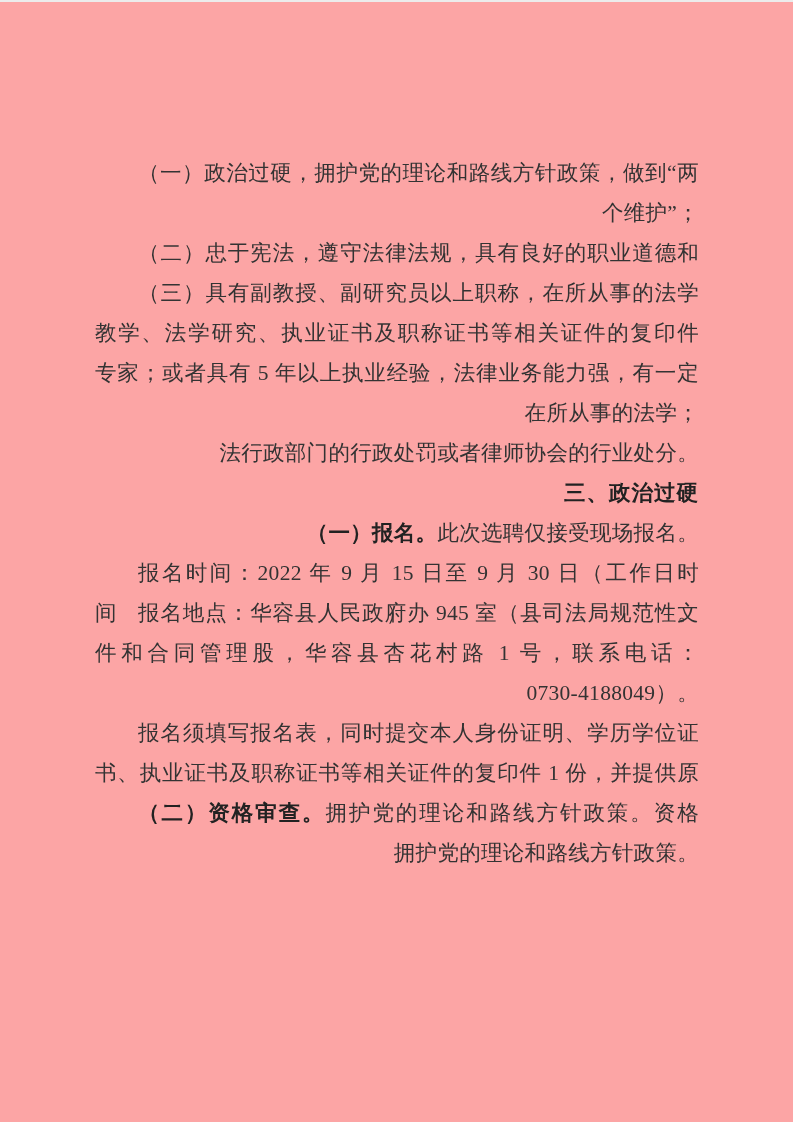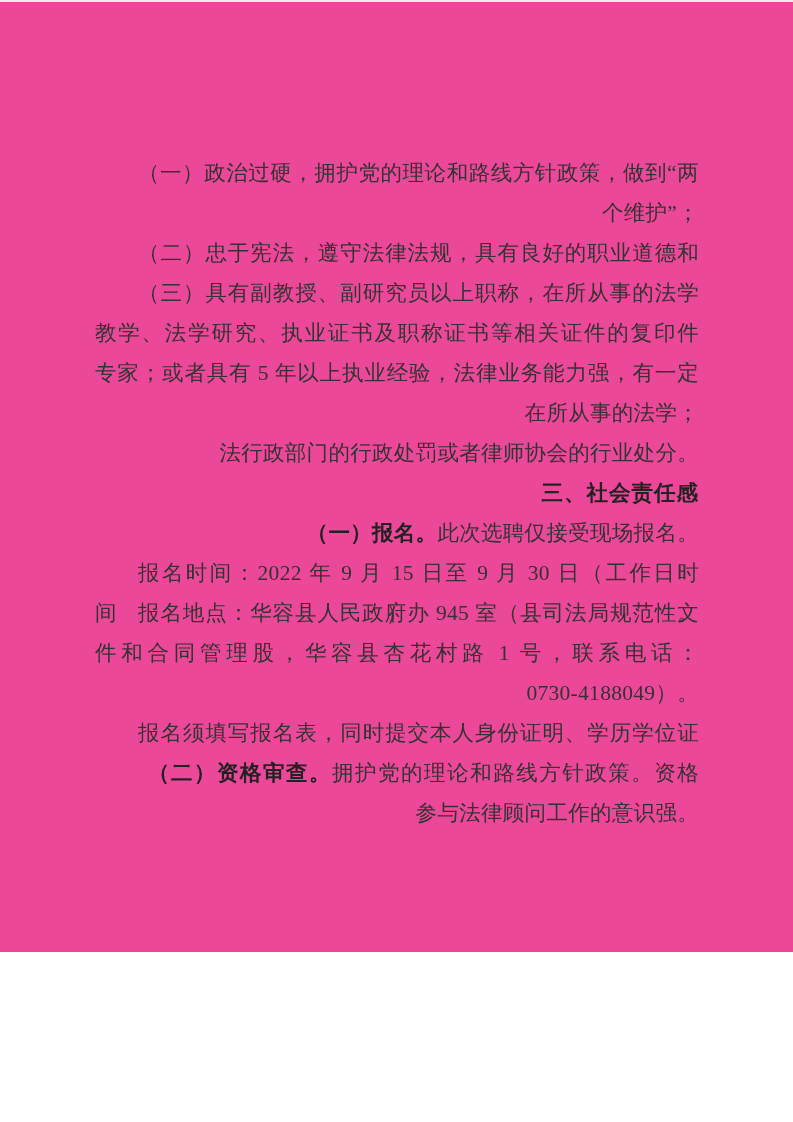--- a/index.html
+++ b/index.html
@@ -3,22 +3,22 @@
 <meta charset="utf-8">
 <style>
   html, body {
     margin: 0;
     padding: 0;
     background: #ffffff;
   }
   .page {
     position: relative;
     width: 793px;
-    height: 952px;
-    background: #ec4899;
+    height: 1122px;
+    background: #fca5a5;
     border-top: 2px solid #ececec;
     box-sizing: border-box;
     overflow: hidden;
     font-family: "Liberation Serif", "DejaVu Serif", serif;
   }
   .content {
     position: absolute;
     left: 95px;
     top: 151px;
     width: 604px;
@@ -42,50 +42,50 @@
   }
   .heading {
     font-weight: 700;
     color: #222222;
     font-family: "Liberation Sans", "DejaVu Sans", sans-serif;
     letter-spacing: 1px;
   }
   .lead {
     font-weight: 700;
     color: #222222;
-    margin-left: 10px;
   }
 </style>
 </head>
 <body>
 
 <div class="page">
   <div class="content">
 
     <div class="line indent fill">（一）政治过硬，拥护党的理论和路线方针政策，做到“两</div>
     <div class="line">个维护”；</div>
 
     <div class="line indent fill">（二）忠于宪法，遵守法律法规，具有良好的职业道德和</div>
 
     <div class="line indent fill">（三）具有副教授、副研究员以上职称，在所从事的法学</div>
     <div class="line fill">教学、法学研究、执业证书及职称证书等相关证件的复印件</div>
     <div class="line fill">专家；或者具有 5 年以上执业经验，法律业务能力强，有一定</div>
     <div class="line">在所从事的法学；</div>
 
     <div class="line">法行政部门的行政处罚或者律师协会的行业处分。</div>
 
-    <div class="line indent heading">三、社会责任感</div>
+    <div class="line indent heading">三、政治过硬</div>
 
     <div class="line indent"><span class="lead">（一）报名。</span><span>此次选聘仅接受现场报名。</span></div>
 
     <div class="line indent fill">报名时间：2022 年 9 月 15 日至 9 月 30 日（工作日时间）。</div>
 
     <div class="line indent fill">报名地点：华容县人民政府办 945 室（县司法局规范性文</div>
     <div class="line fill">件和合同管理股，华容县杏花村路 1 号，联系电话：</div>
     <div class="line">0730-4188049）。</div>
 
     <div class="line indent fill">报名须填写报名表，同时提交本人身份证明、学历学位证</div>
+    <div class="line fill">书、执业证书及职称证书等相关证件的复印件 1 份，并提供原</div>
 
     <div class="line indent fill"><span class="lead">（二）资格审查。</span><span>拥护党的理论和路线方针政策。资格</span></div>
-    <div class="line">参与法律顾问工作的意识强。</div>
+    <div class="line">拥护党的理论和路线方针政策。</div>
 
   </div>
 </div>
 
 </body></html>

